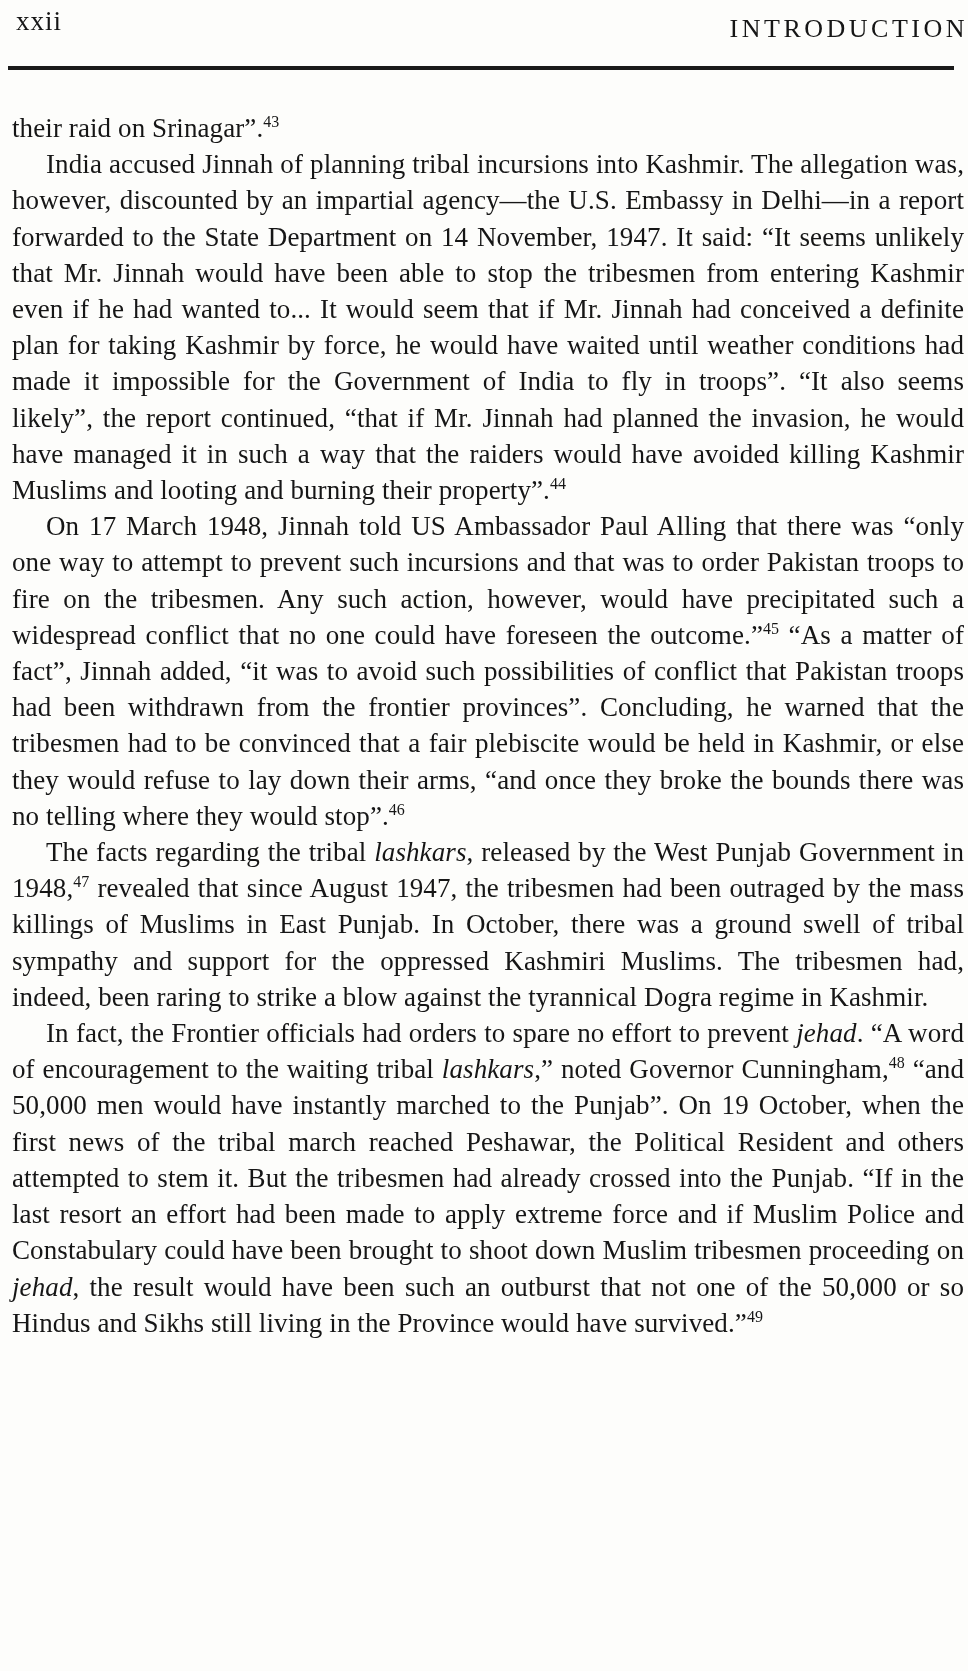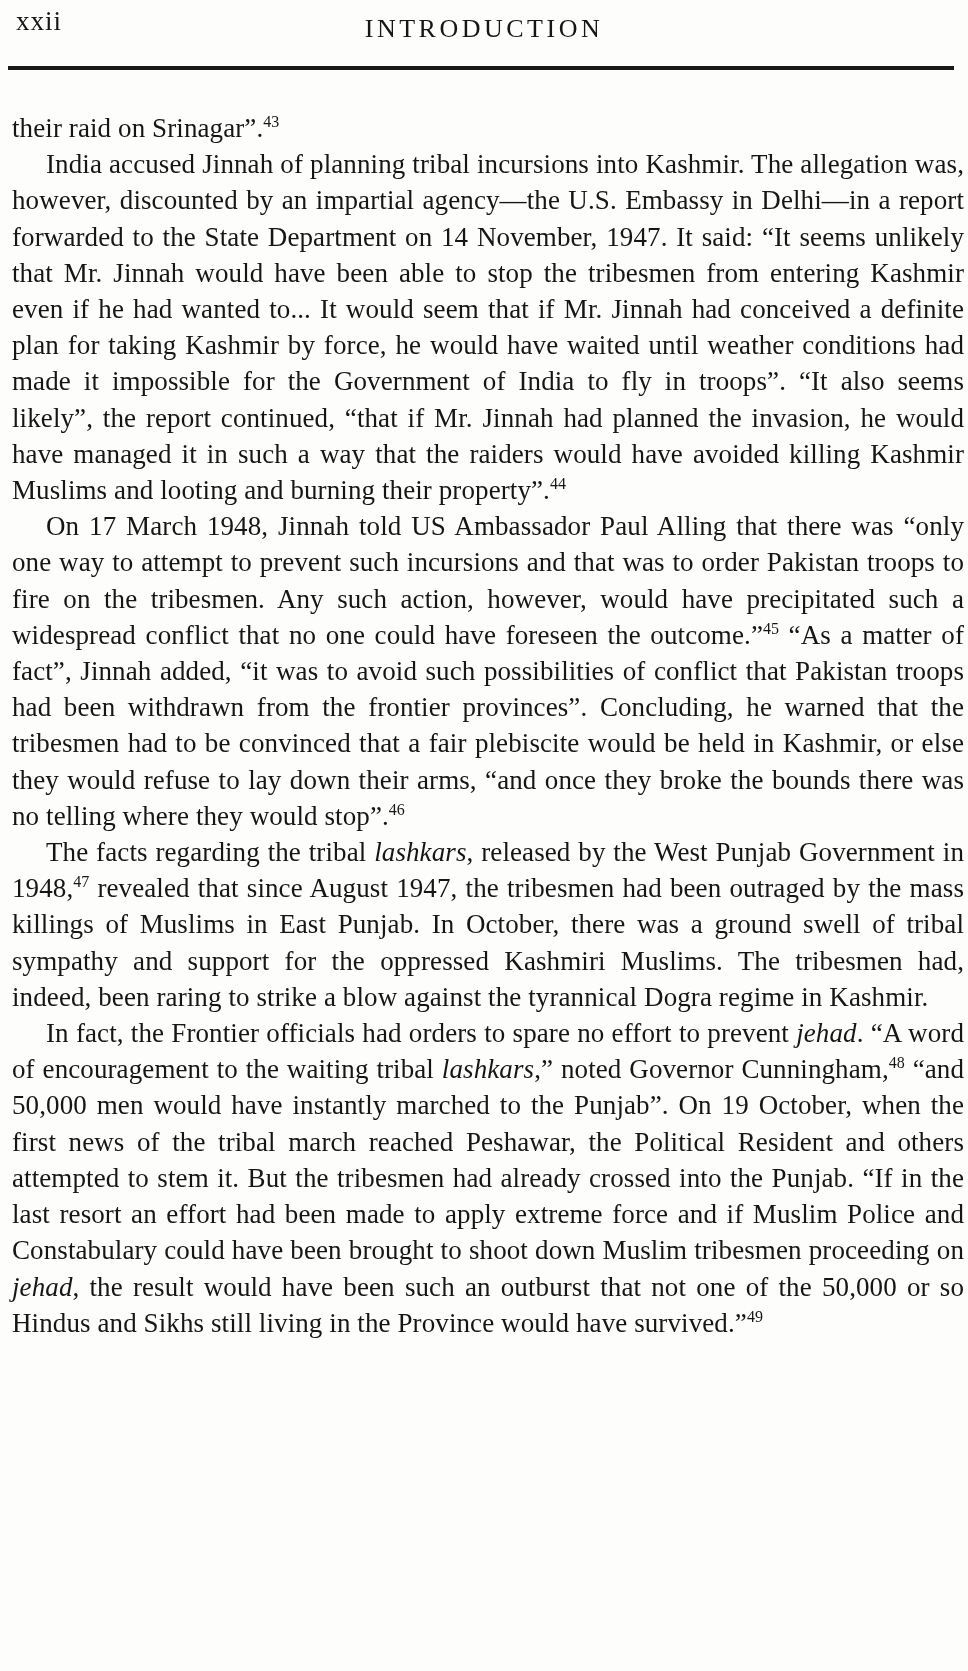--- a/index.html
+++ b/index.html
@@ -24,21 +24,21 @@
   }
   .folio {
     position: absolute;
     left: 16px;
     top: 6px;
     font-size: 27px;
     letter-spacing: 1px;
   }
   .running-head {
     display: block;
-    text-align: center;
+    text-align: right;
     font-size: 26px;
     letter-spacing: 3.5px;
     padding-top: 10px;
   }
   .header-rule {
     height: 4px;
     background: #1a1a1a;
     margin: 14px 14px 0 8px;
   }
   .page-body {

